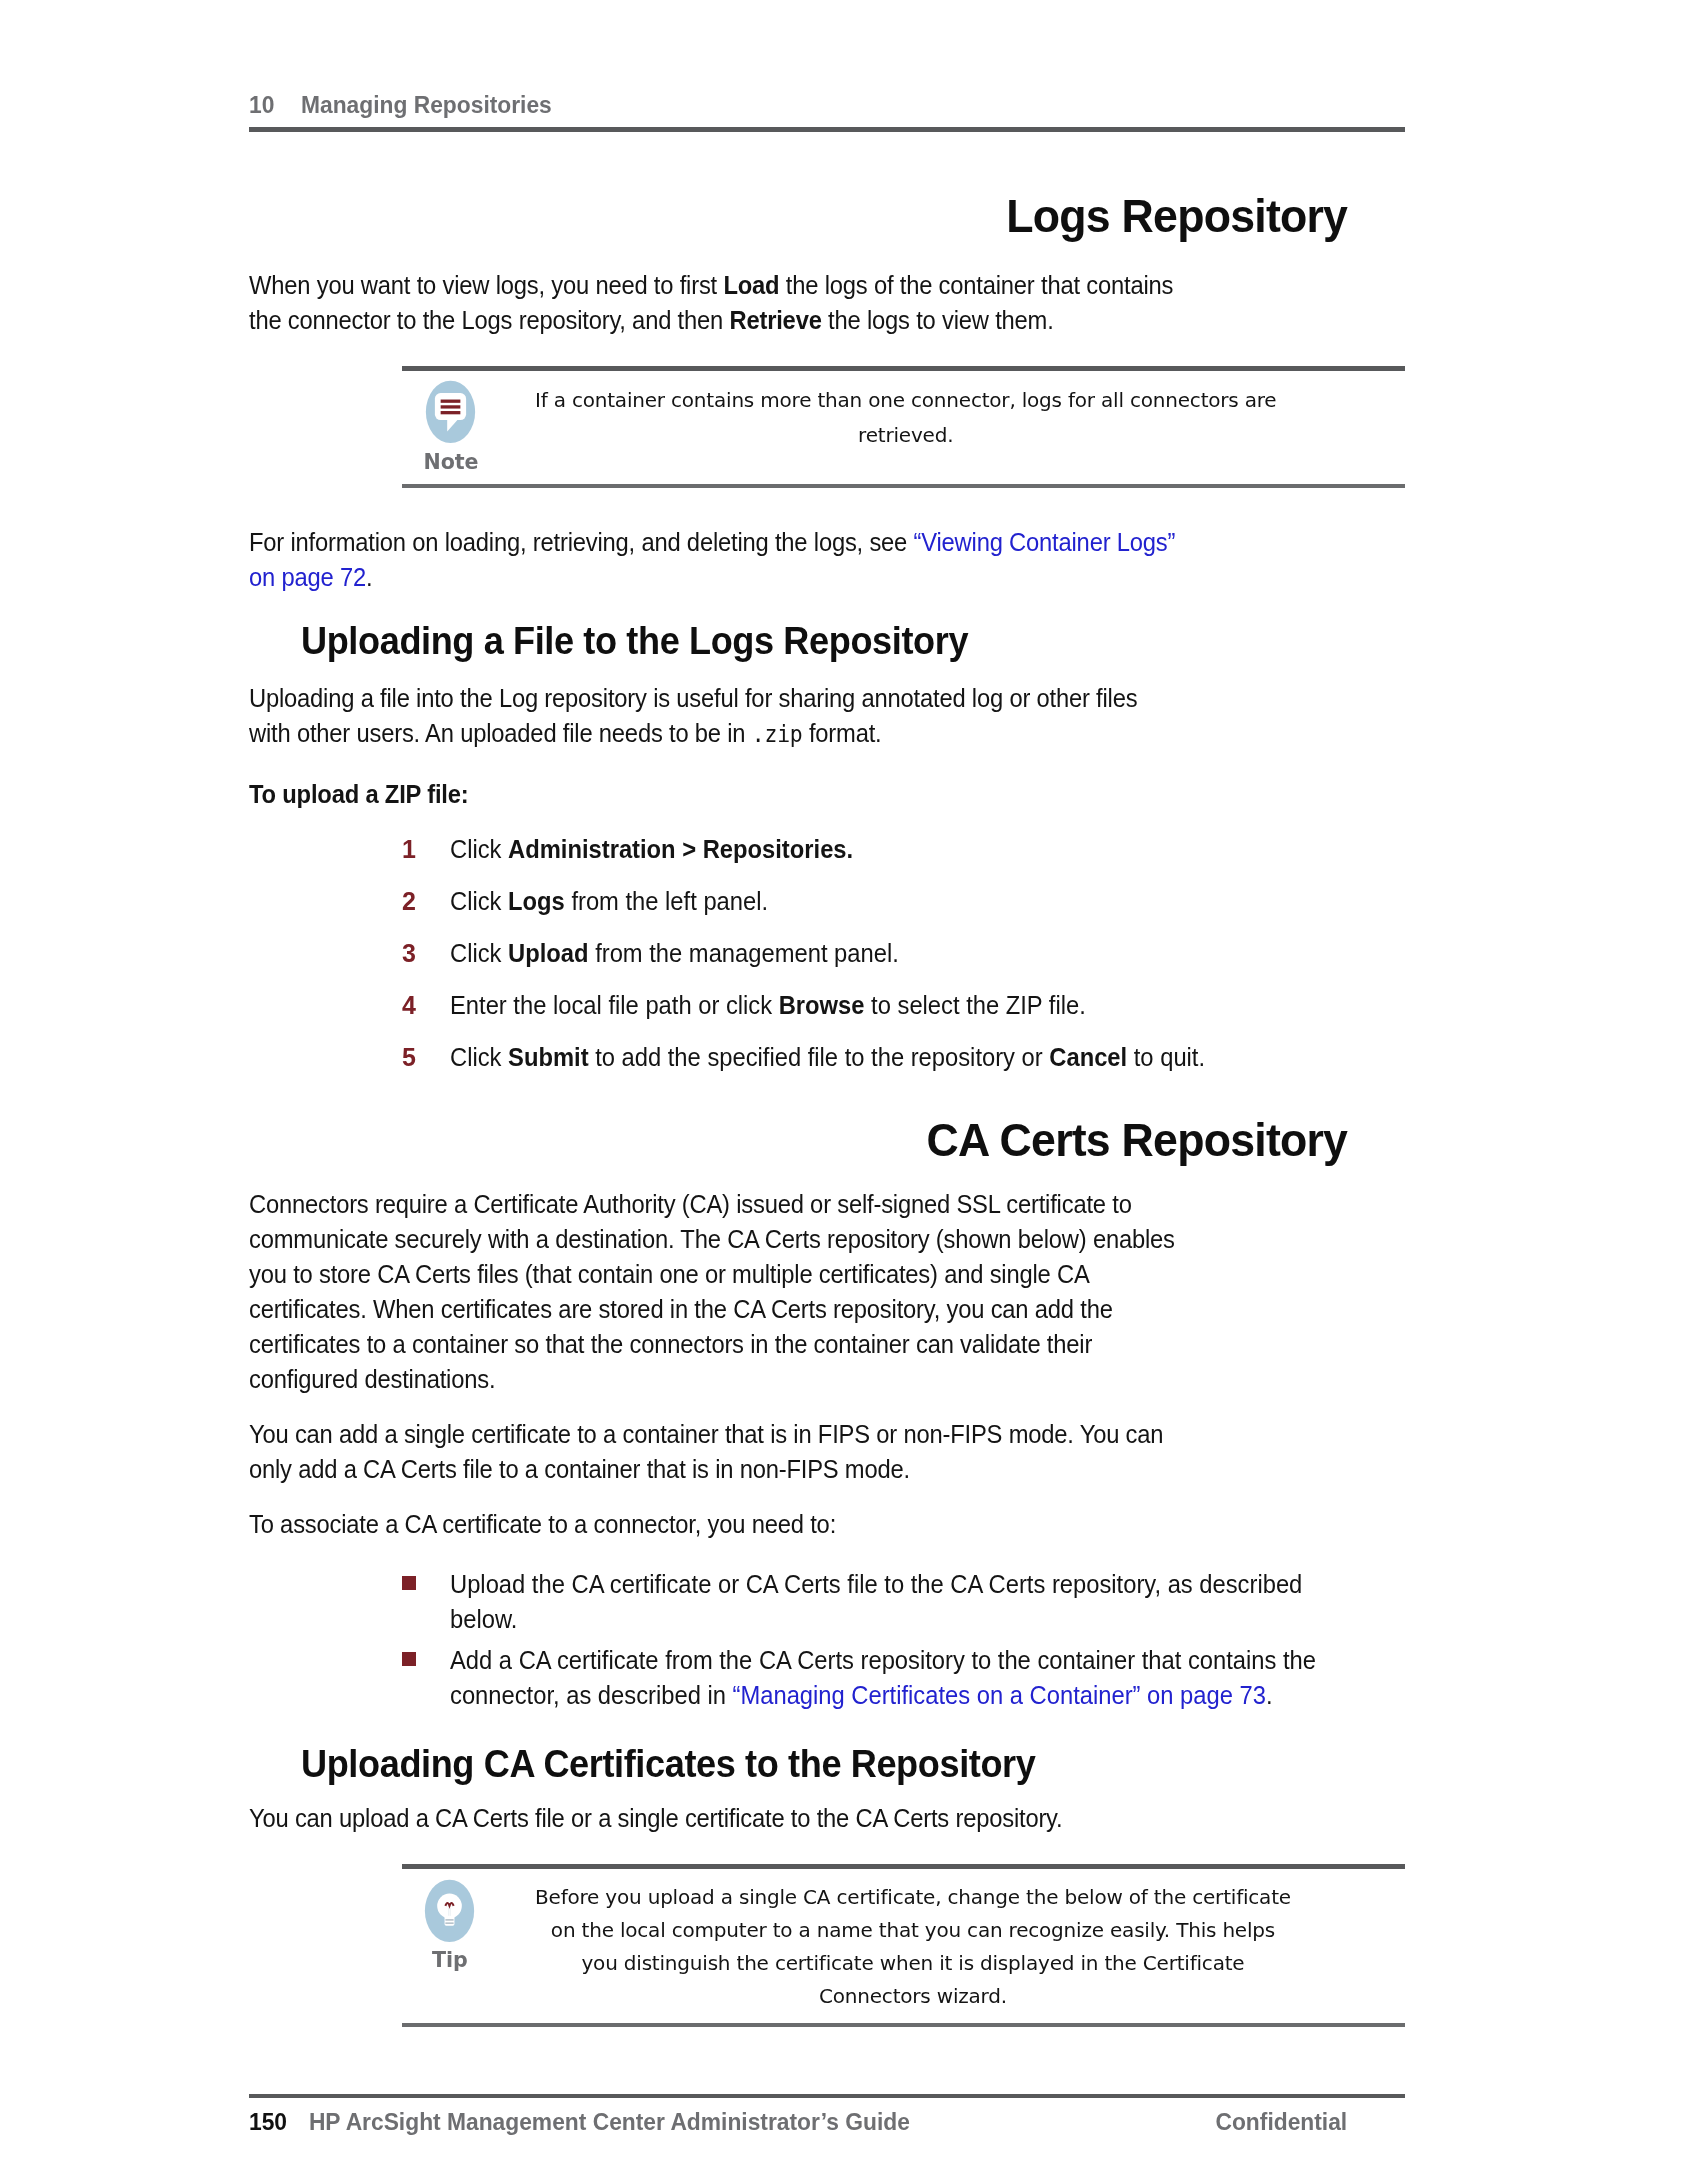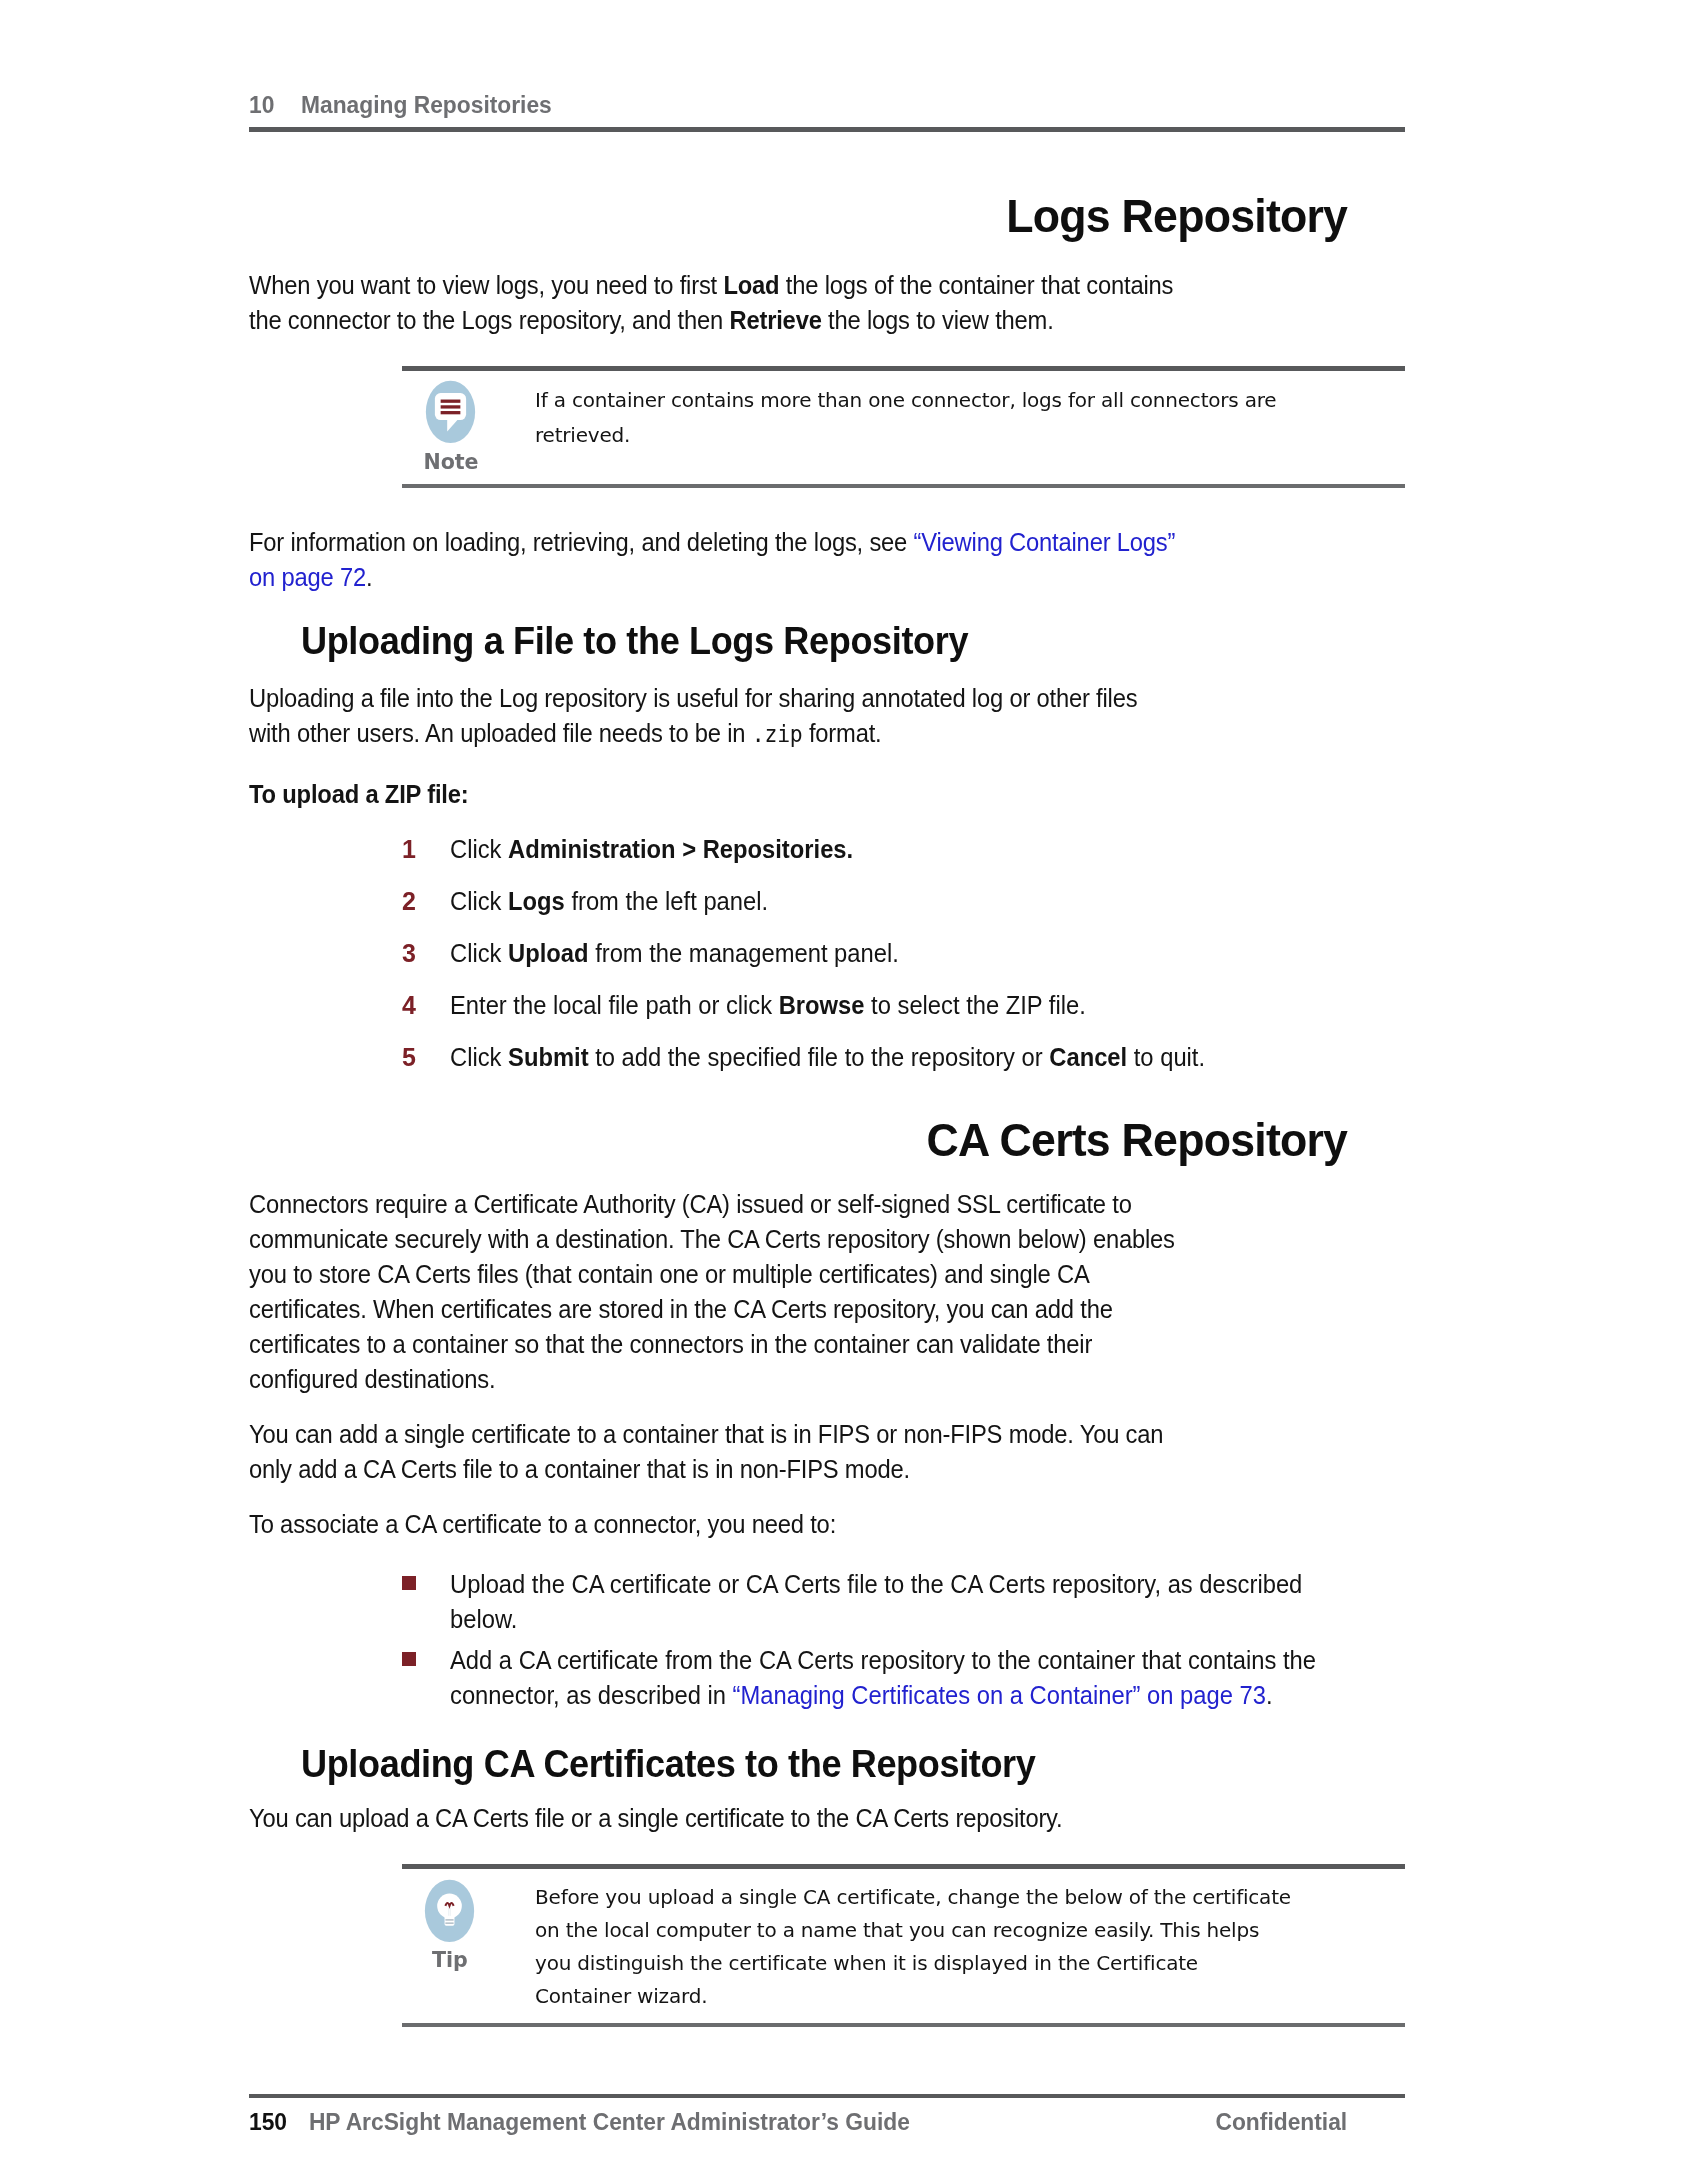--- a/index.html
+++ b/index.html
@@ -27,21 +27,21 @@
   .link{color:#2222cf;}
 
   
   .admon{margin-left:153px;border-top:5px solid #58595b;border-bottom:4.1px solid #6b6c6e;
          display:flex;align-items:flex-start;padding:8.2px 0 10px 0;}
   .admon .icon-col{width:133px;flex:0 0 133px;}
   .admon .icon-wrap{display:inline-block;text-align:center;margin-left:21.4px;}
   .admon .icon-label{font-family:"DejaVu Sans",sans-serif;font-weight:bold;
                      font-size:20.6px;color:#6e6f72;margin-top:-1.6px;}
   .admon .admon-text{font-family:"DejaVu Sans",sans-serif;font-size:20px;
-                     line-height:35px;letter-spacing:-0.2px;padding-top:3.3px;white-space:nowrap;}
+                     line-height:35px;letter-spacing:-0.2px;padding-top:3.3px;white-space:nowrap;text-align:center;}
   .tip-text{line-height:33px !important;}
 
   
   .step{display:flex;margin-top:22px;font-size:25px;line-height:30px;}
   .step .num{width:48px;flex:0 0 48px;font-weight:bold;color:#7c2127;}
   .bullet{display:flex;margin-top:6.6px;font-size:25px;line-height:35px;}
   .bullet .sq{width:48px;flex:0 0 48px;}
   .bullet .sq span{display:block;width:14px;height:14px;background:#7c2127;margin-top:9px;}
 
   
@@ -161,21 +161,21 @@
             <circle cx="32" cy="34" r="15" fill="#ffffff"></circle>
             <rect x="26" y="46" width="12" height="12" rx="2" fill="#ffffff"></rect>
             <path d="M27 34 q2.5 -7 5 0 q2.5 -7 5 0" stroke="#7c2127" stroke-width="2.5" fill="none"></path>
             <path d="M31 36 L31 46 M33 36 L33 46" stroke="#e8eef2" stroke-width="1" fill="none"></path>
             <rect x="27" y="50" width="10" height="2" fill="#b9c4cc"></rect>
             <rect x="27" y="54" width="10" height="2" fill="#b9c4cc"></rect>
           </svg>
           <div class="icon-label">Tip</div>
         </div>
       </div>
-      <div class="admon-text tip-text"><span>Before you upload a single CA certificate, change the below of the certificate</span><br><span>on the local computer to a name that you can recognize easily. This helps</span><br><span>you distinguish the certificate when it is displayed in the Certificate</span><br><span>Container wizard.</span></div>
+      <div class="admon-text tip-text"><span>Before you upload a single CA certificate, change the below of the certificate</span><br><span>on the local computer to a name that you can recognize easily. This helps</span><br><span>you distinguish the certificate when it is displayed in the Certificate</span><br><span>Connectors wizard.</span></div>
     </div>
 
   </div>
 
   <div class="pg-footer">
     <div class="rule" style="margin-top:0;height:4.1px;"></div>
     <div class="foot-row cx">
       <span class="foot-num">150</span>
       <span>HP ArcSight Management Center Administrator’s Guide</span>
       <span class="foot-right">Confidential</span>

